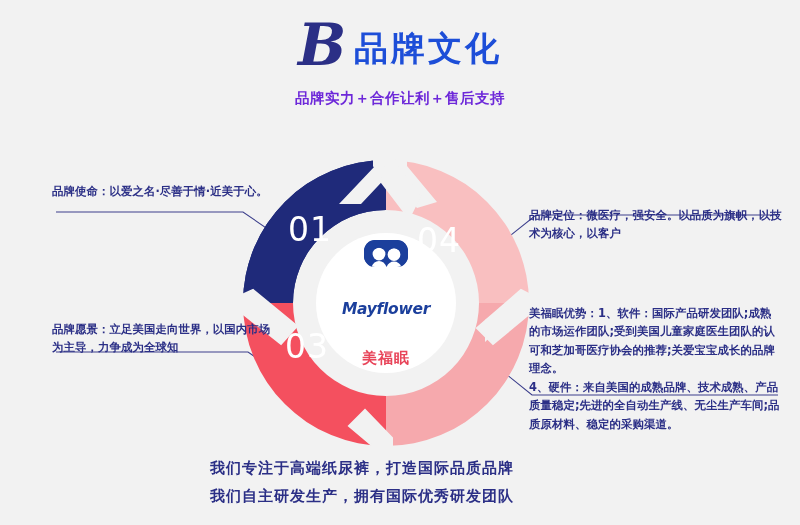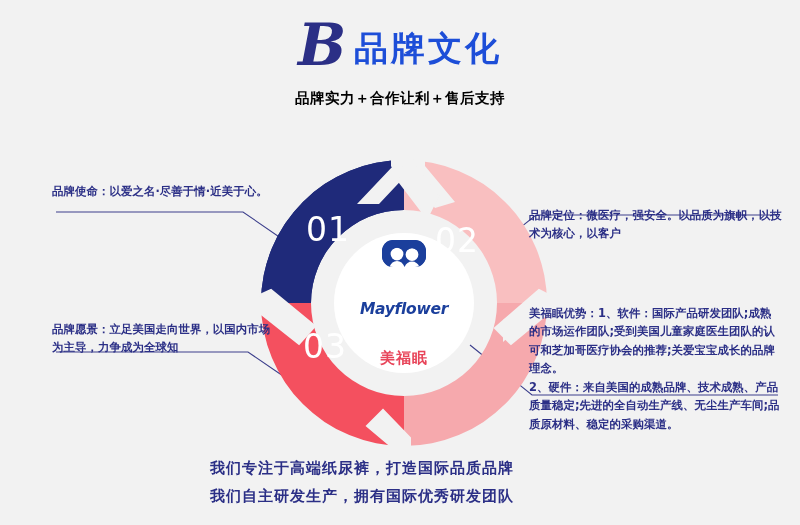--- a/index.html
+++ b/index.html
@@ -23,25 +23,25 @@
   .title-cn{
     font-size:34px;font-weight:700;color:#1d4ed8;letter-spacing:3px;
     line-height:1;position:relative;top:1px;
   }
   .title-en{
     font-size:26px;color:#2b2f86;letter-spacing:4.5px;
     margin-top:-12px;font-weight:400;
     font-family:"DejaVu Sans","Liberation Sans",sans-serif;
   }
   .subtitle{
-    margin-top:13px;font-size:14.5px;font-weight:700;color:#000000;letter-spacing:.5px;
-  }
-
-  
-  .donut-wrap{position:absolute;left:259px;top:158px;width:290px;height:290px;}
+    margin-top:13px;font-size:14.5px;font-weight:700;color:#6d28d9;letter-spacing:.5px;
+  }
+
+  
+  .donut-wrap{position:absolute;left:241px;top:158px;width:290px;height:290px;}
   .donut-svg{position:absolute;left:0;top:0;}
   .logo-badge{
     position:absolute;left:82px;top:82px;width:126px;height:126px;
     border-radius:50%;background:#ffffff;
     display:flex;flex-direction:column;align-items:center;justify-content:space-between;gap:32px;
   }
   .logo-mark{
     width:44px;height:44px;border-radius:11px;background:#1b3f9c;
     position:relative;overflow:hidden;margin-bottom:3px;
     box-shadow:0 0 0 2px #fff;
@@ -159,21 +159,21 @@
 
         <path d="M139,294 L151,294 L151,280 L124,252 L108,268 Z"></path>
 
         <path d="M-4,139 L-4,151 L40,186 L56,168 L12,132 Z"></path>
       </g>
 
       <circle cx="145" cy="145" r="70" fill="#ffffff"></circle>
     </svg>
 
     <span class="seg-num" id="num01">01</span>
-    <span class="seg-num" id="num02">02</span>
+    <span class="seg-num" id="num02">04</span>
     <span class="seg-num" id="num03">03</span>
 
     <div class="logo-badge">
       <div class="logo-mark">
         <svg width="44" height="44" viewBox="0 0 44 44">
           <rect width="44" height="44" rx="11" fill="#1b3f9c"></rect>
 
           <circle cx="15" cy="14" r="6.4" fill="#ffffff"></circle>
           <path d="M6 32 Q8 21 15 21 Q22 21 24 32 Z" fill="#ffffff"></path>
 
@@ -198,21 +198,21 @@
   <div class="callout co-left" id="co-vision">
     <p><span class="lead">品牌愿景</span><span>：立足美国走向世界，以国内市场为主导，力争成为全球知</span></p>
   </div>
 
   <div class="callout co-right" id="co-position">
     <p><span class="lead">品牌定位</span><span>：微医疗，强安全。以品质为旗帜，以技术为核心，以客户</span></p>
   </div>
 
   <div class="callout co-right" id="co-advantage">
     <p><span class="lead">美福眠优势</span><span>：1、软件：国际产品研发团队;成熟的市场运作团队;受到美国儿童家庭医生团队的认可和芝加哥医疗协会的推荐;关爱宝宝成长的品牌理念。</span></p>
-    <p>2、硬件：来自美国的成熟品牌、技术成熟、产品质量稳定;先进的全自动生产线、无尘生产车间;品质原材料、稳定的采购渠道。</p>
+    <p>4、硬件：来自美国的成熟品牌、技术成熟、产品质量稳定;先进的全自动生产线、无尘生产车间;品质原材料、稳定的采购渠道。</p>
   </div>
 
   <div class="footer">
     <div>我们专注于高端纸尿裤，打造国际品质品牌</div>
     <div>我们自主研发生产，拥有国际优秀研发团队</div>
   </div>
 
 </div>
 
 </body></html>

